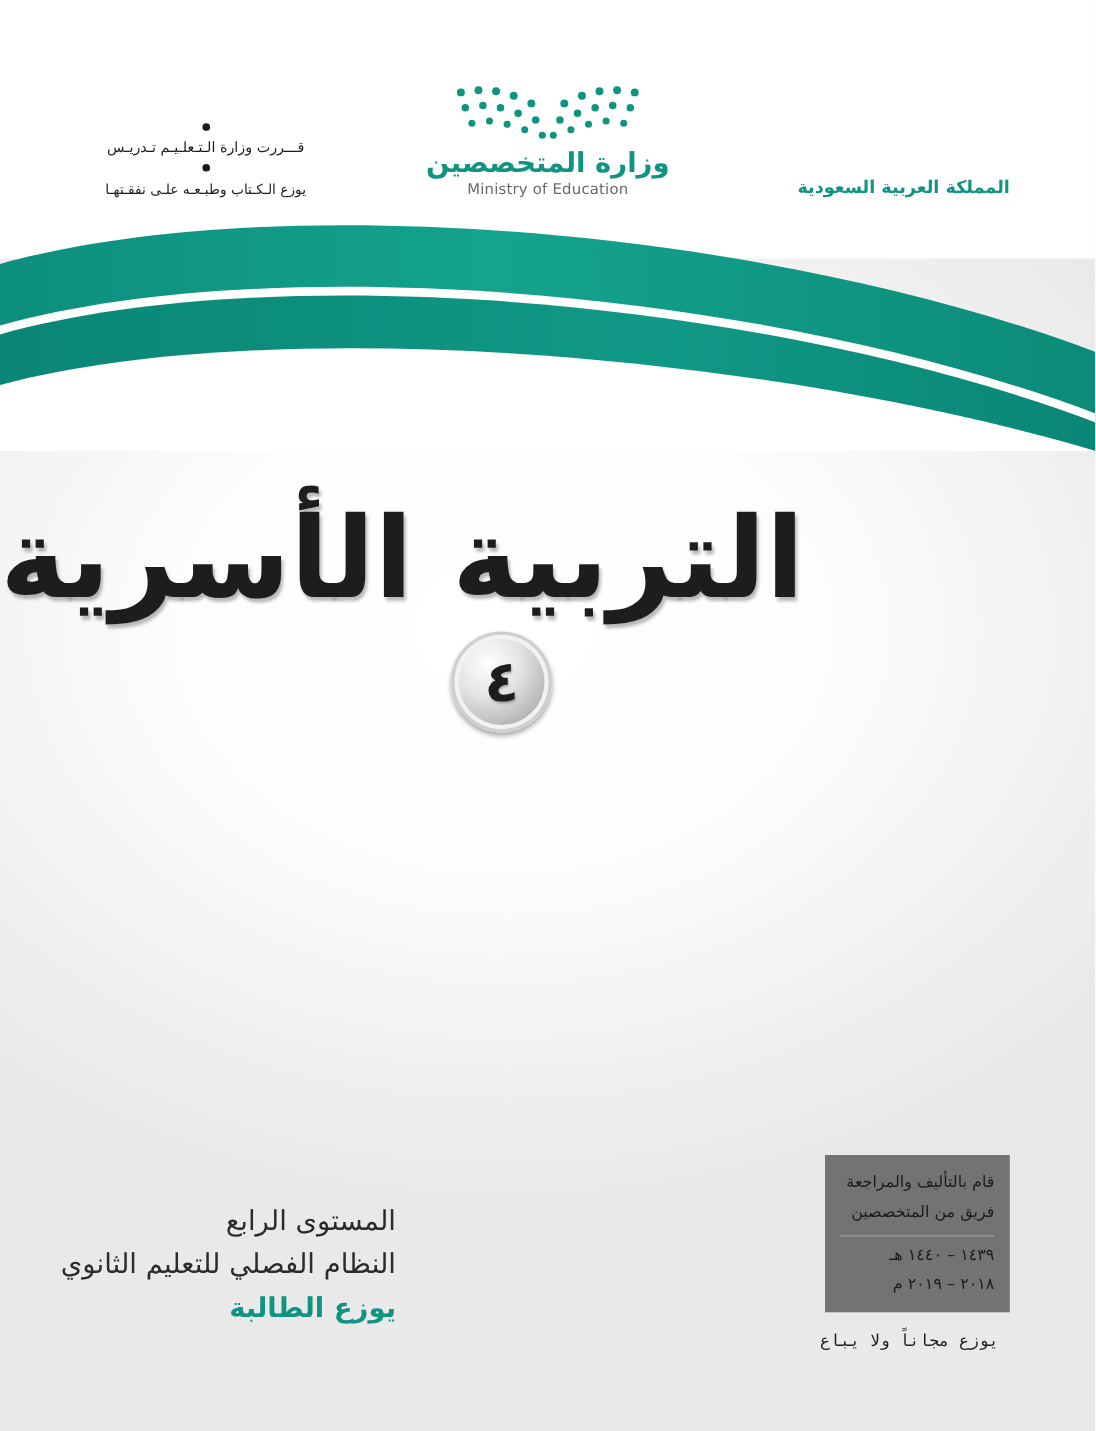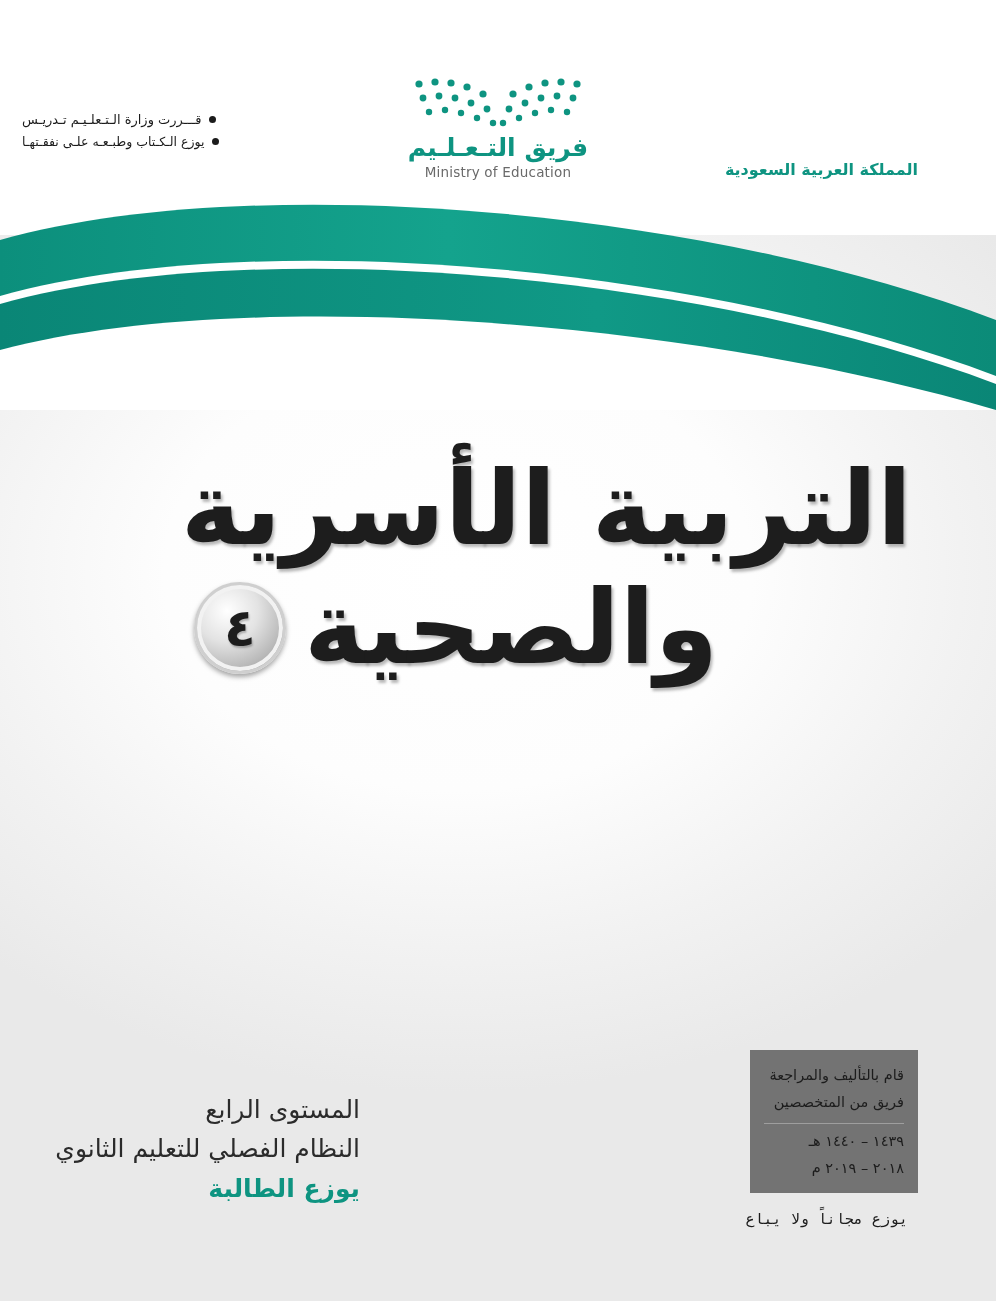--- a/index.html
+++ b/index.html
@@ -83,22 +83,23 @@
   }
   .moe-en {
     font-size: 13.5px;
     color: #6a6a6a;
     direction: ltr;
     margin-top: 2px;
     letter-spacing: 0.2px;
   }
   .decision-line {
     display: flex;
+    flex-direction: column;
     align-items: center;
-    justify-content: flex-end;
+    justify-content: flex-start;
     gap: 8px;
     margin-bottom: 7px;
   }
   .decision-dot {
     width: 7px; height: 7px;
     border-radius: 50%;
     background: #1b1b1b;
     flex: none;
   }
   .decision-text {
@@ -118,21 +119,21 @@
     left: 22px;
     width: 330px;
   }
 
   
   .title-area {
     position: absolute;
     top: 455px;
     left: 0;
     width: 912px;
-    text-align: right;
+    text-align: left;
   }
   .title-line1 {
     font-size: 102px;
     font-weight: bold;
     color: #1d1d1d;
     line-height: 1.05;
     letter-spacing: -1px;
     text-shadow: 2px 3px 3px rgba(0,0,0,0.28);
   }
   .title-line2-row {
@@ -285,41 +286,40 @@
             <circle cx="64" cy="40" r="3.2"></circle>
               <circle cx="80" cy="45" r="3.2"></circle>
             <circle cx="90" cy="45" r="3.2"></circle>
               <circle cx="106" cy="40" r="3.2"></circle>
               <circle cx="122" cy="35" r="3.2"></circle>
             <circle cx="138" cy="32" r="3.2"></circle>
               <circle cx="154" cy="34" r="3.2"></circle>
           </g>
         </svg>
       </div>
-      <div class="moe-ar">فريق التـعـلـيم</div>
+      <div class="moe-ar">وزارة المتخصصين</div>
       <div class="moe-en">Ministry of Education</div>
     </div>
 
     <div class="decision-wrap">
       <div class="decision-line">
         <span class="decision-dot"></span>
         <span class="decision-text">قـــررت وزارة الـتـعلـيـم تـدريـس</span>
       </div>
       <div class="decision-line">
         <span class="decision-dot"></span>
         <span class="decision-text small">يوزع الـكـتاب وطبـعـه علـى نفقـتهـا</span>
       </div>
     </div>
 
   </div>
 
   <div class="title-area">
     <div class="title-line1">التربية الأسرية</div>
     <div class="title-line2-row">
-      <div class="title-line2">والصحية</div>
       <div class="level-badge">٤</div>
     </div>
   </div>
 
   <div class="sub-block">
     <div class="sub-line">المستوى الرابع</div>
     <div class="sub-line">النظام الفصلي للتعليم الثانوي</div>
     <div class="sub-line accent">يوزع الطالبة</div>
   </div>
 

